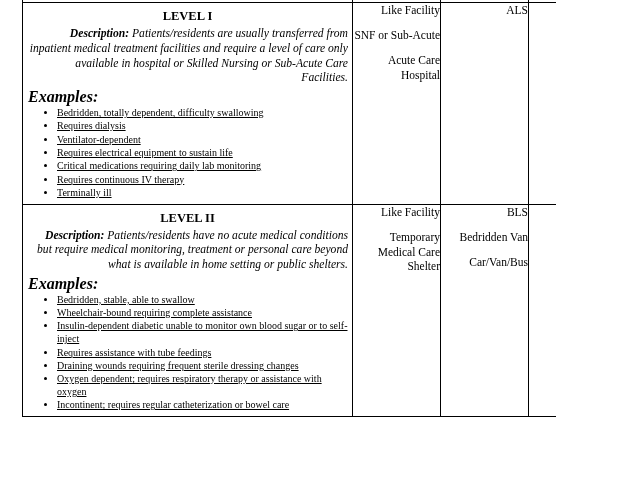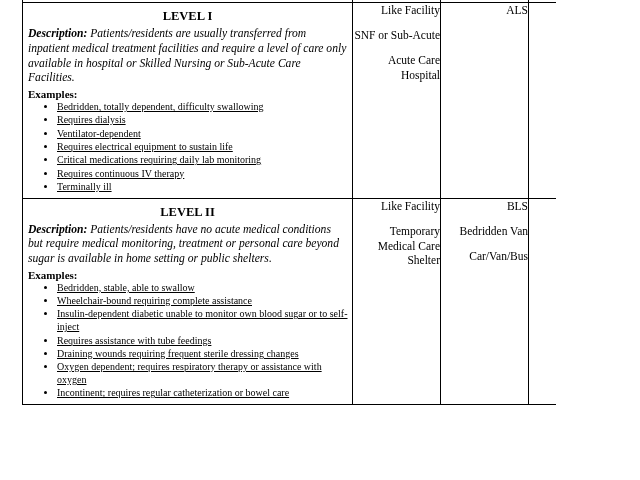--- a/index.html
+++ b/index.html
@@ -53,29 +53,30 @@
     text-align: center;
     font-weight: bold;
     font-size: 12.5px;
     margin: 6px 0 3px 0;
   }
   .desc {
     font-style: italic;
     font-size: 11.6px;
     line-height: 1.27;
     margin: 0 4px 0 5px;
-    text-align: left;
+    text-align: right;
   }
   .desc b {
     font-style: italic;
     font-weight: bold;
   }
   .examples-label {
     font-weight: bold;
-    font-size: 11px;
+    font-size: 16px;
+    font-style: italic;
     margin: 2px 0 0 5px;
   }
   ul.examples {
     margin: 1px 0 4px 0;
     padding-left: 34px;
     list-style-type: disc;
   }
   ul.examples li {
     font-size: 10px;
     line-height: 1.28;
@@ -154,21 +155,21 @@
         <td class="cell-center">
           <span class="ln">ALS</span>
         </td>
         <td class="cell-blank"></td>
       </tr>
 
       <tr>
         <td>
           <div class="level-title">LEVEL II</div>
           <p class="desc">
-            <b>Description:</b><span> Patients/residents have no acute medical conditions but require medical monitoring, treatment or personal care beyond sugar is available in home setting or public shelters.</span>
+            <b>Description:</b><span> Patients/residents have no acute medical conditions but require medical monitoring, treatment or personal care beyond what is available in home setting or public shelters.</span>
           </p>
           <div class="examples-label">Examples:</div>
           <ul class="examples">
             <li>Bedridden, stable, able to swallow</li>
             <li>Wheelchair-bound requiring complete assistance</li>
             <li>Insulin-dependent diabetic unable to monitor own blood sugar or to self-inject</li>
             <li>Requires assistance with tube feedings</li>
             <li>Draining wounds requiring frequent sterile dressing changes</li>
             <li>Oxygen dependent; requires respiratory therapy or assistance with oxygen</li>
             <li>Incontinent; requires regular catheterization or bowel care</li>

